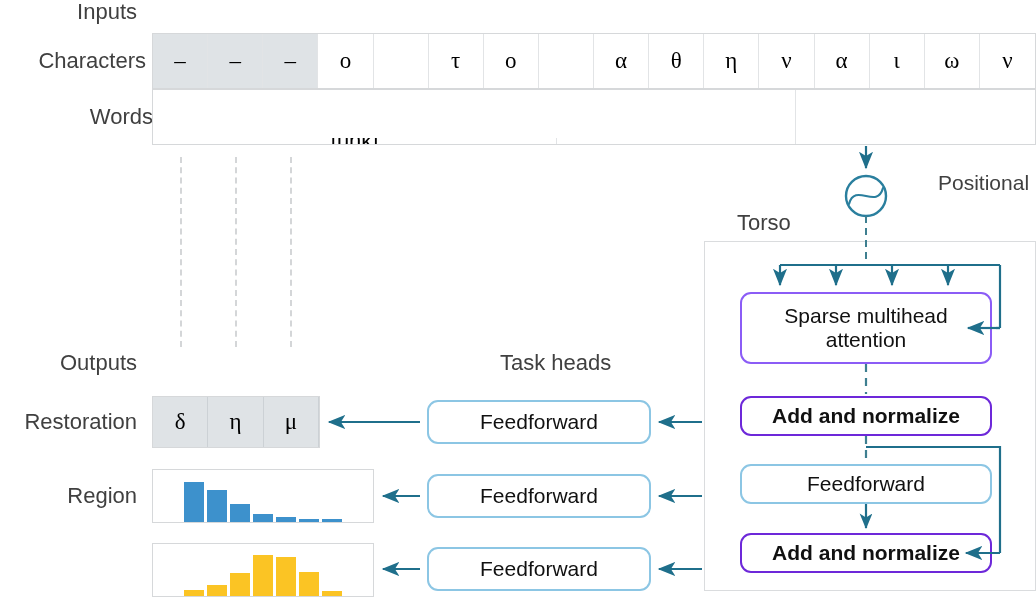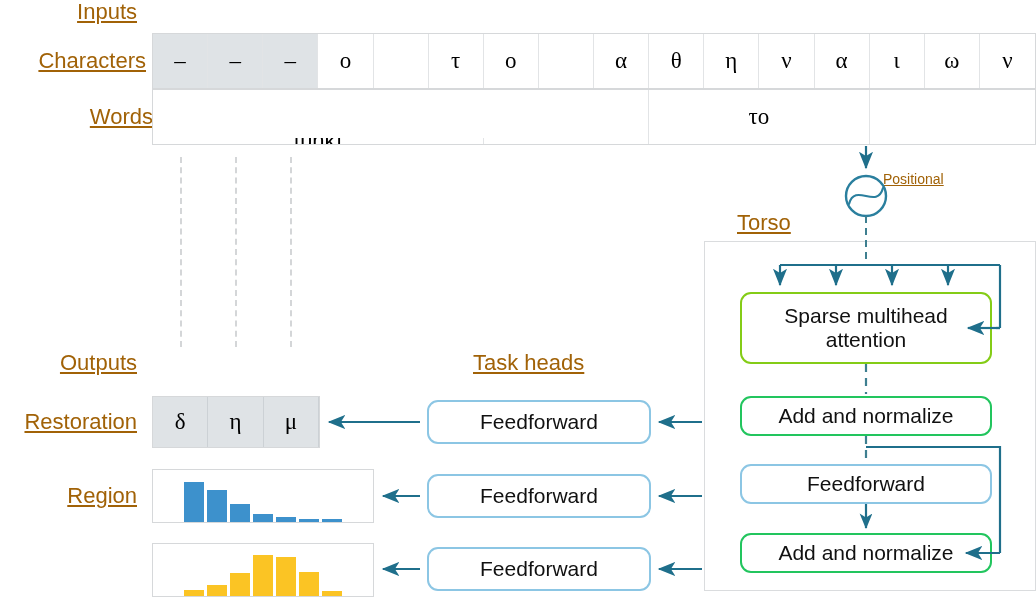--- a/index.html
+++ b/index.html
@@ -8,24 +8,23 @@
     background: #ffffff;
     font-family: "Liberation Sans", sans-serif;
     color: #111111;
     overflow: hidden;
   }
   #stage { position: relative; width: 1036px; height: 598px; }
 
   .lbl {
     position: absolute;
     font-size: 22px;
-    color: #a16207;
+    color: #404040;
     white-space: nowrap;
     line-height: 1;
-    text-decoration: underline;
   }
   .lbl.right { text-align: right; }
 
   
   #char-row, #word-row {
     position: absolute;
     display: flex;
     border: 1px solid #d6d8da;
     background: #ffffff;
   }
@@ -77,22 +76,22 @@
     position: absolute;
     display: flex; align-items: center; justify-content: center;
     border-radius: 11px;
     background: #ffffff;
     font-size: 21px;
     color: #111;
     text-align: center;
     line-height: 1.12;
   }
   .m-blue   { border: 2px solid #8cc6e4; }
-  .m-green  { border: 2px solid #22c55e; }
-  .m-purple { border: 2px solid #84cc16; text-align: center; }
+  .m-green  { border: 2px solid #6d28d9; font-weight: bold; }
+  .m-purple { border: 2px solid #8b5cf6; text-align: center; }
 
   
   #torso-panel {
     position: absolute;
     left: 704px; top: 241px; width: 332px; height: 350px;
     border: 1px solid #dadcde; background: #ffffff;
   }
 
   svg.ov { position: absolute; left: 0; top: 0; width: 1036px; height: 598px; pointer-events: none; }
 </style>
@@ -102,25 +101,25 @@
 <div id="stage">
 
   <div class="lbl right" style="left:0;top:1px;width:137px;">Inputs</div>
   <div class="lbl right" style="left:9px;top:50px;width:137px;">Characters</div>
   <div class="lbl right" style="left:16px;top:106px;width:137px;">Words</div>
 
   <div class="lbl right" style="left:0;top:352px;width:137px;">Outputs</div>
   <div class="lbl right" style="left:0;top:485px;width:137px;">Region</div>
   <div class="lbl right" style="left:0;top:411px;width:137px;">Restoration</div>
 
-  <div class="lbl" style="left:473px;top:352px;">Task heads</div>
+  <div class="lbl" style="left:500px;top:352px;">Task heads</div>
   <div class="lbl" style="left:737px;top:212px;">Torso</div>
   <div class="lbl" style="left:716px;top:257px;font-size:21px;">8×</div>
 
-  <div class="lbl" style="left:883px;top:171px;line-height:1.16;font-size:14px;">
+  <div class="lbl" style="left:938px;top:171px;line-height:1.16;font-size:21px;">
     <div>Positional</div>
   </div>
 
   <div id="char-row">
       <div class="cell shaded" style="flex: 1 1 6.25%;">–</div>
       <div class="cell shaded" style="flex: 1 1 6.25%;">–</div>
       <div class="cell shaded" style="flex: 1 1 6.25%;">–</div>
       <div class="cell" style="flex: 1 1 6.25%;">o</div>
       <div class="cell" style="flex: 1 1 6.25%;"></div>
       <div class="cell" style="flex: 1 1 6.25%;">τ</div>
@@ -131,21 +130,20 @@
       <div class="cell" style="flex: 1 1 6.25%;">η</div>
       <div class="cell" style="flex: 1 1 6.25%;">ν</div>
       <div class="cell" style="flex: 1 1 6.25%;">α</div>
       <div class="cell" style="flex: 1 1 6.25%;">ι</div>
       <div class="cell" style="flex: 1 1 6.25%;">ω</div>
       <div class="cell" style="flex: 1 1 6.25%;">ν</div>
     </div>
   <div id="word-row">
       <div class="cell unk" style="flex: 1 1 25%; margin-top: 48px;">[unk]</div>
       <div class="cell" style="flex: 1 1 6.25%;"></div>
-      <div class="cell" style="flex: 1 1 12.5%;">τo</div>
       <div class="cell" style="flex: 1 1 6.25%;"></div>
     </div>
 
   <div class="dash" style="left:180px;"></div>
   <div class="dash" style="left:235px;"></div>
   <div class="dash" style="left:290px;"></div>
 
   <div id="restoration-row">
       <div class="cell" style="flex: 1 1 33.3333%;">δ</div>
       <div class="cell" style="flex: 1 1 33.3333%;">η</div>

